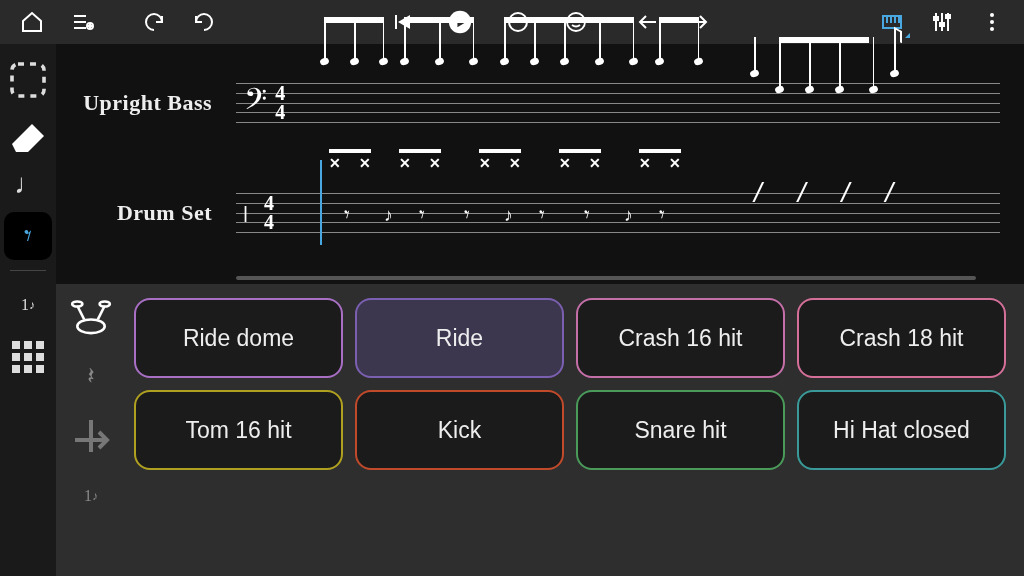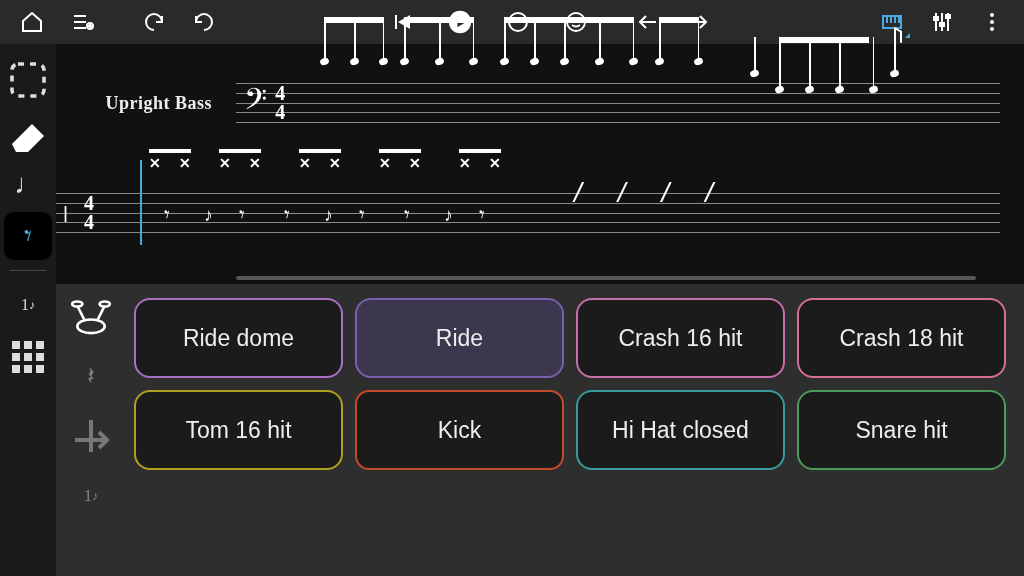--- a/index.html
+++ b/index.html
@@ -107,21 +107,21 @@
 .staff-row {
   display: flex;
   align-items: center;
   height: 110px;
 }
 .staff-label {
   width: 180px;
   text-align: right;
   padding-right: 24px;
   font-family: 'Brush Script MT', cursive;
-  font-size: 18px;
+  font-size: 22px;
   letter-spacing: 0.5px;
   color: #eee;
   font-weight: 600;
 }
 .staff-lines {
   flex: 1;
   position: relative;
   height: 56px;
   margin-right: 24px;
 }
@@ -224,21 +224,21 @@
   background: rgba(0,0,0,0.4);
 }
 .pad.purple { border-color: #7b5fb0; background: rgba(90,70,150,0.32); }
 .pad.violet { border-color: #a86fc4; }
 .pad.pink1 { border-color: #c46fa8; }
 .pad.pink2 { border-color: #d46f99; }
 .pad.brown1 { border-color: #8a6a2a; }
 .pad.brown2 { border-color: #7a5a1a; }
 .pad.olive { border-color: #8a8a2a; }
 .pad.yellow { border-color: #b0a020; }
-.pad.red { border-color: #c04a2a; border-radius: 14px; }
+.pad.red { border-color: #c04a2a; }
 .pad.green { border-color: #4a9a5a; }
 .pad.teal { border-color: #3a9a9a; }
 .pad.blue { border-color: #4a7ac0; }
 </style>
 </head>
 <body>
 
 <div class="top-toolbar">
   <div class="group">
     <button>
@@ -445,20 +445,21 @@
               <div class="beam-group" style="left:570px;width:30px;top:-8px">
                   <div class="stem" style="left:0"></div>
                   <div class="head" style="left:-4px"></div>
                   <div style="position:absolute;left:0;top:0;width:8px;height:12px;border-right:2px solid #fff;border-top:2px solid #fff;transform:skewY(30deg)"></div>
                 </div>
             </div>
           </div>
         </div>
       </div>
       <div class="staff-row">
+        <div class="staff-label">Drum Set</div>
         <div class="staff-lines">
           <div class="staff-notation">
             <div class="clef-time">
               <span class="perc-clef">||</span>
               <span class="time-sig" style="margin-left:12px">
                   <span>4</span>
                   <span>4</span>
                 </span>
             </div>
             <div class="notes-stub">
@@ -520,18 +521,18 @@
         </button>
         <button style="font-size:16px;color:#888;font-family:serif">1<span style="font-size:12px">♪</span></button>
       </div>
       <div class="pad-grid" id="pad-grid">
           <div class="pad violet">Ride dome</div>
           <div class="pad purple">Ride</div>
           <div class="pad pink1">Crash 16 hit</div>
           <div class="pad pink2">Crash 18 hit</div>
           <div class="pad yellow">Tom 16 hit</div>
           <div class="pad red">Kick</div>
+          <div class="pad green">Snare hit</div>
           <div class="pad teal">Hi Hat closed</div>
-          <div class="pad green">Snare hit</div>
         </div>
     </div>
   </div>
 </div>
 
 </body></html>

